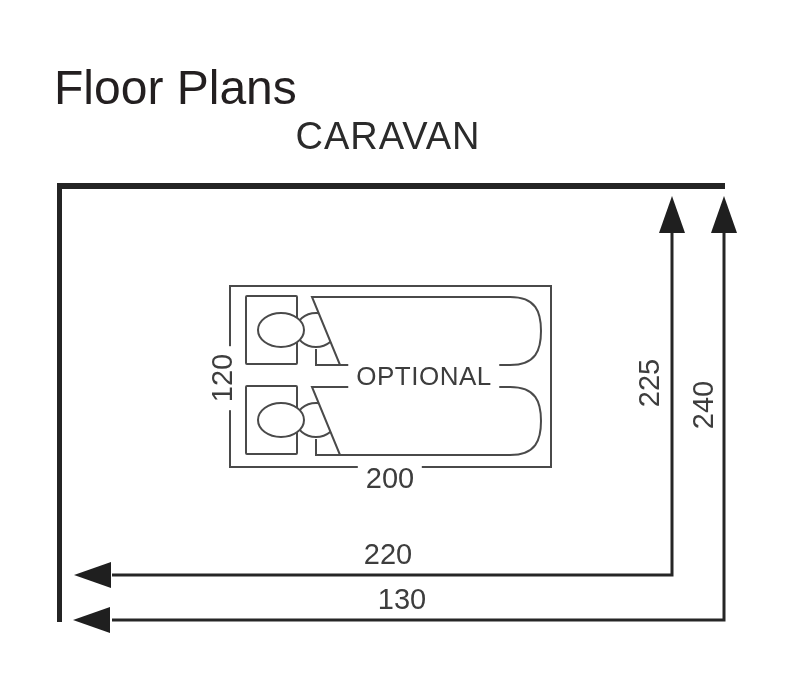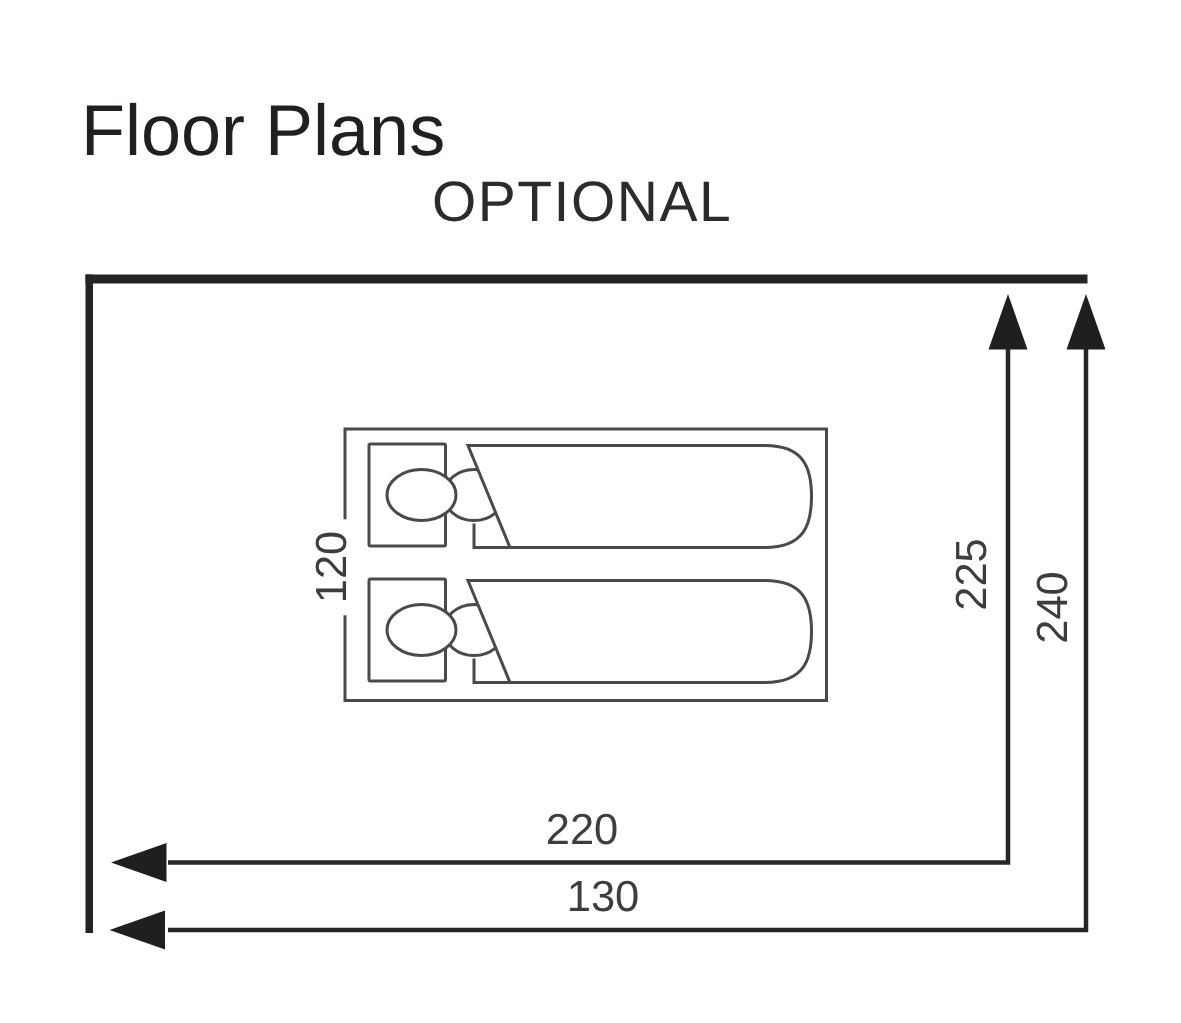--- a/index.html
+++ b/index.html
@@ -72,27 +72,29 @@
       <rect x="246" y="296" width="51" height="68" rx="1" fill="#ffffff"></rect>
       <ellipse cx="316" cy="330" rx="20" ry="17" fill="#ffffff"></ellipse>
       <path d="M312,297 L510,297 C536,297 541,312 541,331 C541,350 536,365 510,365 L340,365 Z" fill="#ffffff"></path>
       <path d="M316,349 L316,365 L340,365" fill="none"></path>
       <ellipse cx="281" cy="330" rx="23" ry="17" fill="#ffffff"></ellipse>
     </g>
   </svg>
 
   <div class="abs page-title">Floor Plans</div>
 
-  <div class="abs center caravan-label">OPTIONAL</div>
+  <div class="abs center caravan-label">CARAVAN</div>
 
   <div class="abs center tent-label">
+    <span class="line">OPTIONAL</span>
   </div>
 
   <div class="abs center-rot dim-label masked" style="left:222px;top:378px;">120</div>
 
+  <div class="abs center dim-label masked" style="left:390px;top:478px;">200</div>
 
   <div class="abs center-rot dim-label" style="left:649px;top:383px;">225</div>
 
   <div class="abs center-rot dim-label" style="left:703px;top:405px;">240</div>
 
   <div class="abs center dim-label" style="left:388px;top:554px;">220</div>
 
   <div class="abs center dim-label" style="left:402px;top:599px;">130</div>
 
 </div>

